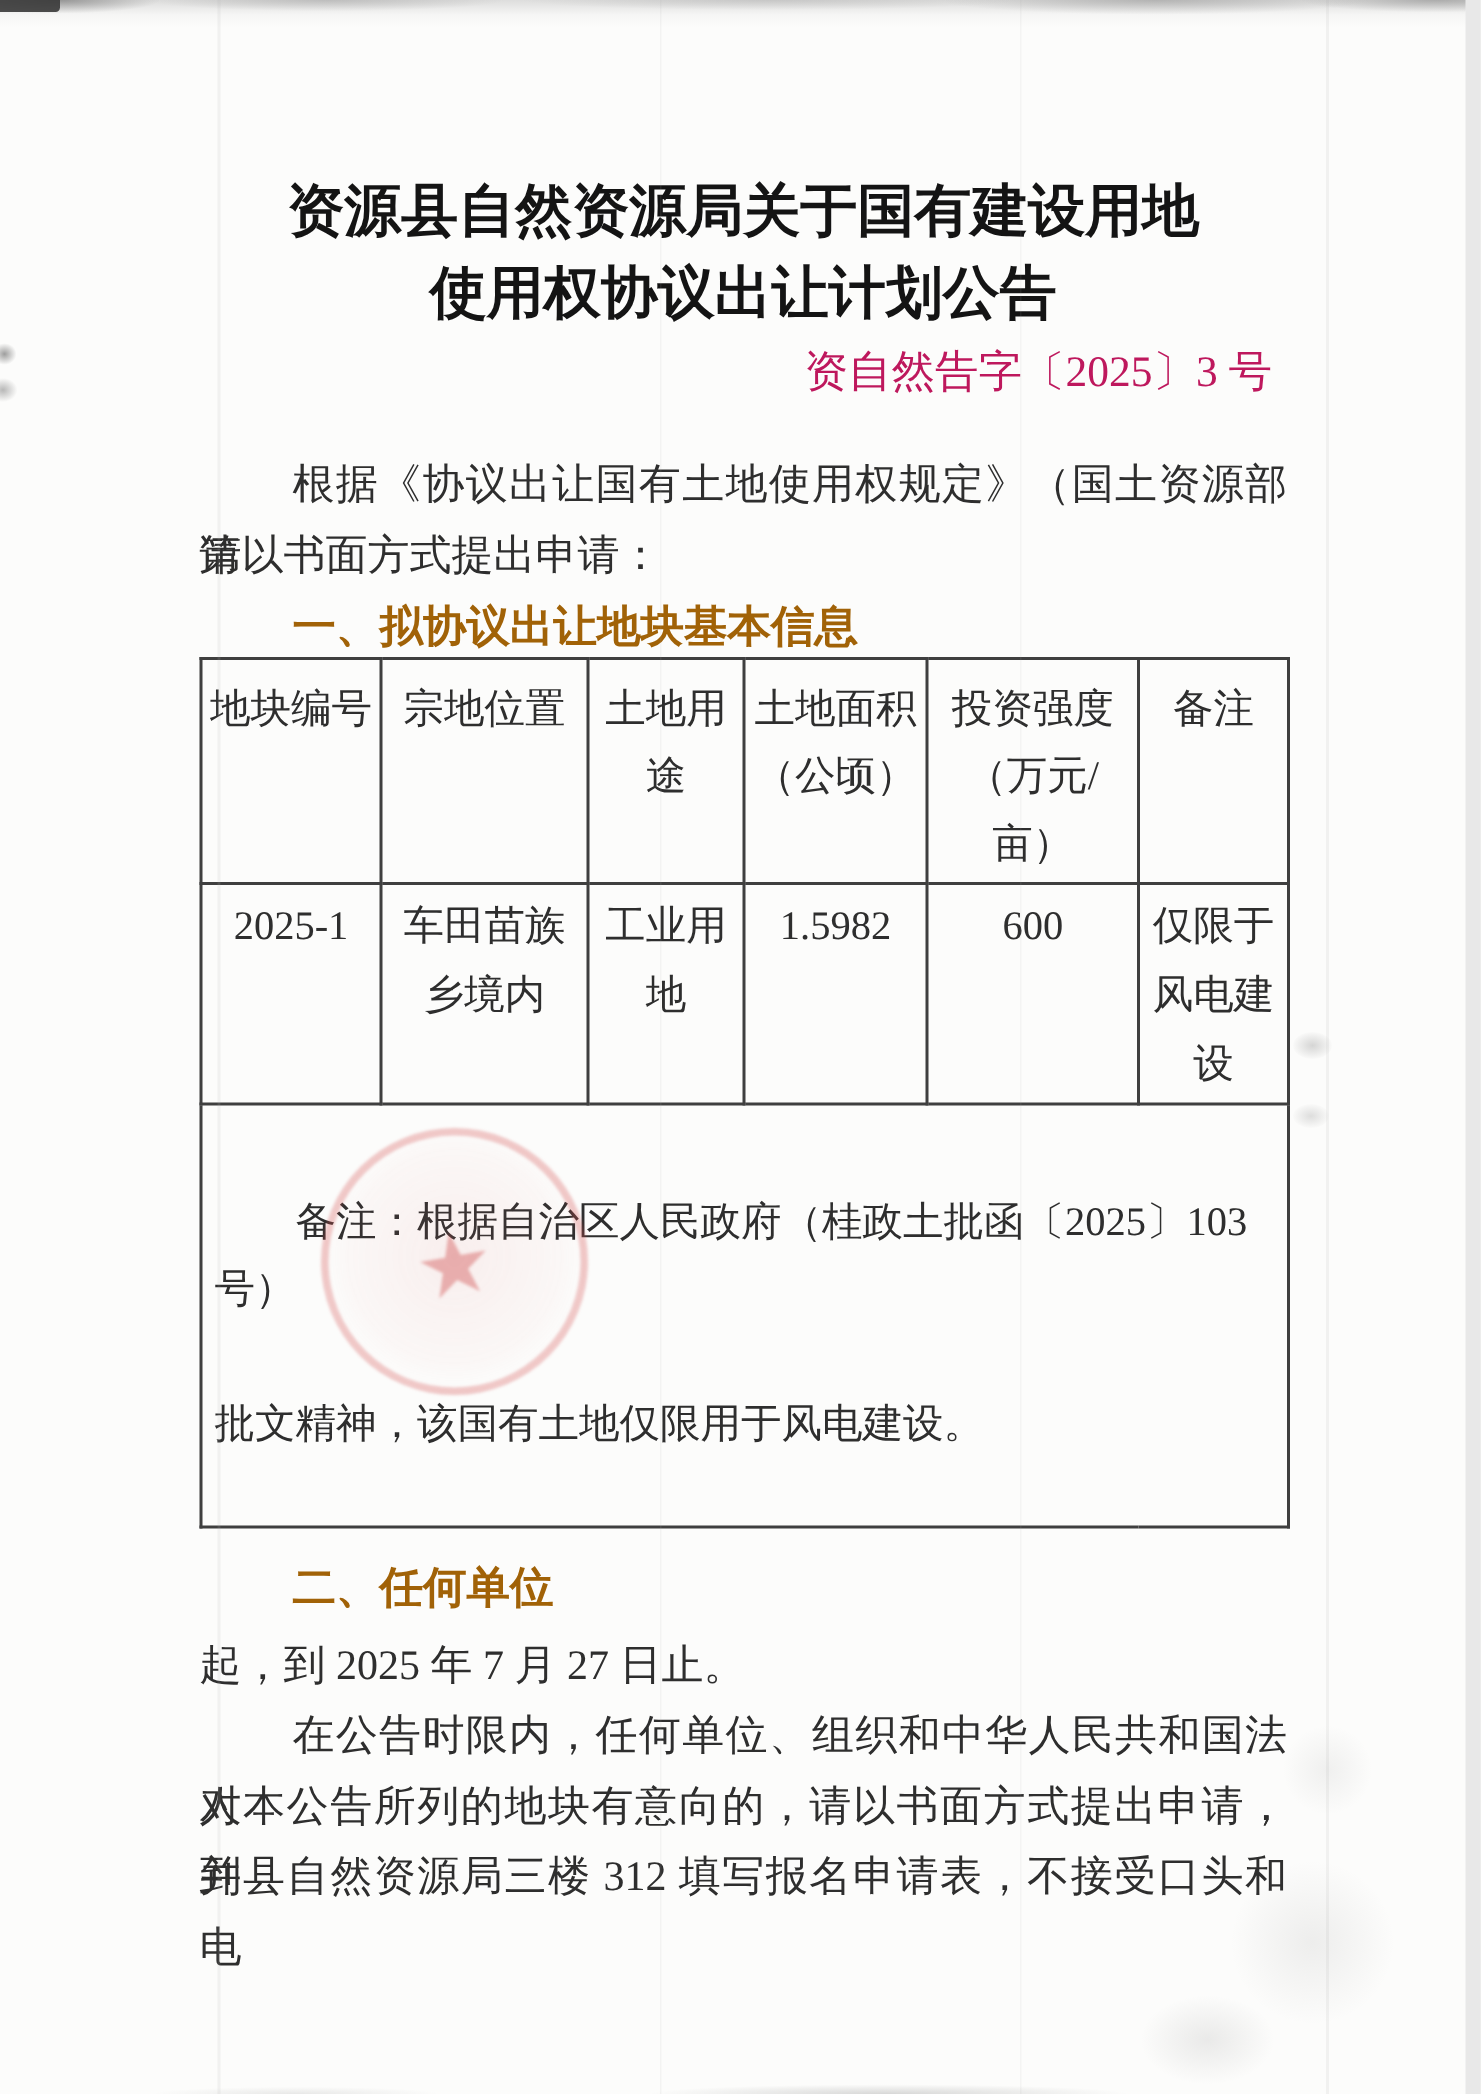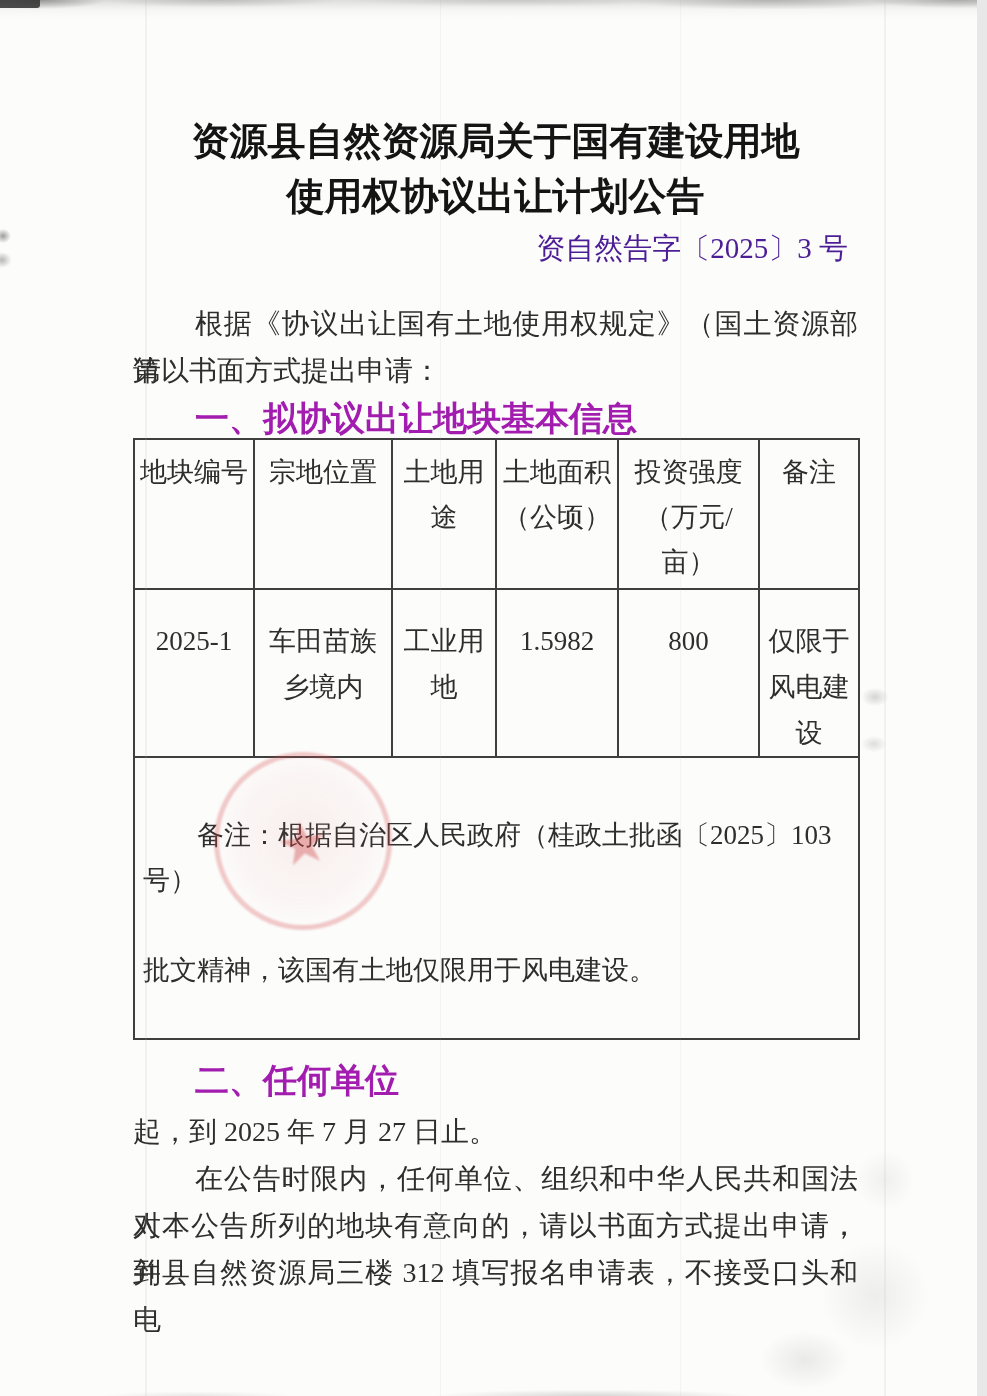--- a/index.html
+++ b/index.html
@@ -17,54 +17,54 @@
   .title {
     margin-top:114px;
     font-size:38px; line-height:55px; font-weight:bold;
     text-align:center; color:#141414;
     font-family:"Liberation Serif", serif;
   }
   .doc-number {
     margin-top:8px;
     font-size:29px; line-height:32px;
     text-align:right; padding-right:10px;
-    color:#4c1d95;
+    color:#be185d;
   }
 
   .intro { margin-top:36px; }
   .bline {
     font-size:28px; line-height:47px; height:47px;
     color:#2e2e2e;
   }
   .just { text-align:justify; text-align-last:justify; }
   .ind { text-indent:62px; }
 
   .sec-heading {
-    font-size:34px; line-height:40px; font-weight:bold;
-    margin-left:62px; color:#a21caf;
+    font-size:29px; line-height:40px; font-weight:bold;
+    margin-left:62px; color:#a16207;
     font-family:"Liberation Sans", sans-serif;
   }
   .h1 { margin-top:4px; }
   .h2 { margin-top:20px; }
 
   table.land-table {
     border-collapse:collapse; table-layout:fixed;
     width:725px; font-size:27px; color:#2e2e2e;
   }
   .land-table th, .land-table td {
     border:2px solid #3f3f3f;
     font-weight:normal;
     vertical-align:top; text-align:center;
     white-space:pre-line;
     padding:10px 4px 0 4px;
   }
   .land-table thead tr { height:150px; }
   .land-table thead th { line-height:45px; }
   .land-table tr.data-row { height:147px; }
-  .land-table tr.data-row td { line-height:46px; padding-top:28px; }
+  .land-table tr.data-row td { line-height:46px; padding-top:4px; }
   .land-table tr.note-row { height:98px; }
   .land-table td.note-cell {
     text-align:left; line-height:45px; padding:10px 10px 0 8px;
   }
 
   .para { margin-top:8px; }
 
   
   .seal {
     position:absolute; left:214px; top:752px;
@@ -173,21 +173,21 @@
         </tr>
       </thead>
       <tbody>
         <tr class="data-row">
           <td>2025-1</td>
           <td>车田苗族
 乡境内</td>
           <td>工业用
 地</td>
           <td>1.5982</td>
-          <td>800</td>
+          <td>600</td>
           <td>仅限于
 风电建
 设</td>
         </tr>
         <tr class="note-row">
           <td class="note-cell" colspan="6">
             <div>　　备注：根据自治区人民政府（桂政土批函〔2025〕103 号）</div>
             <div>批文精神，该国有土地仅限用于风电建设。</div>
           </td>
         </tr>

